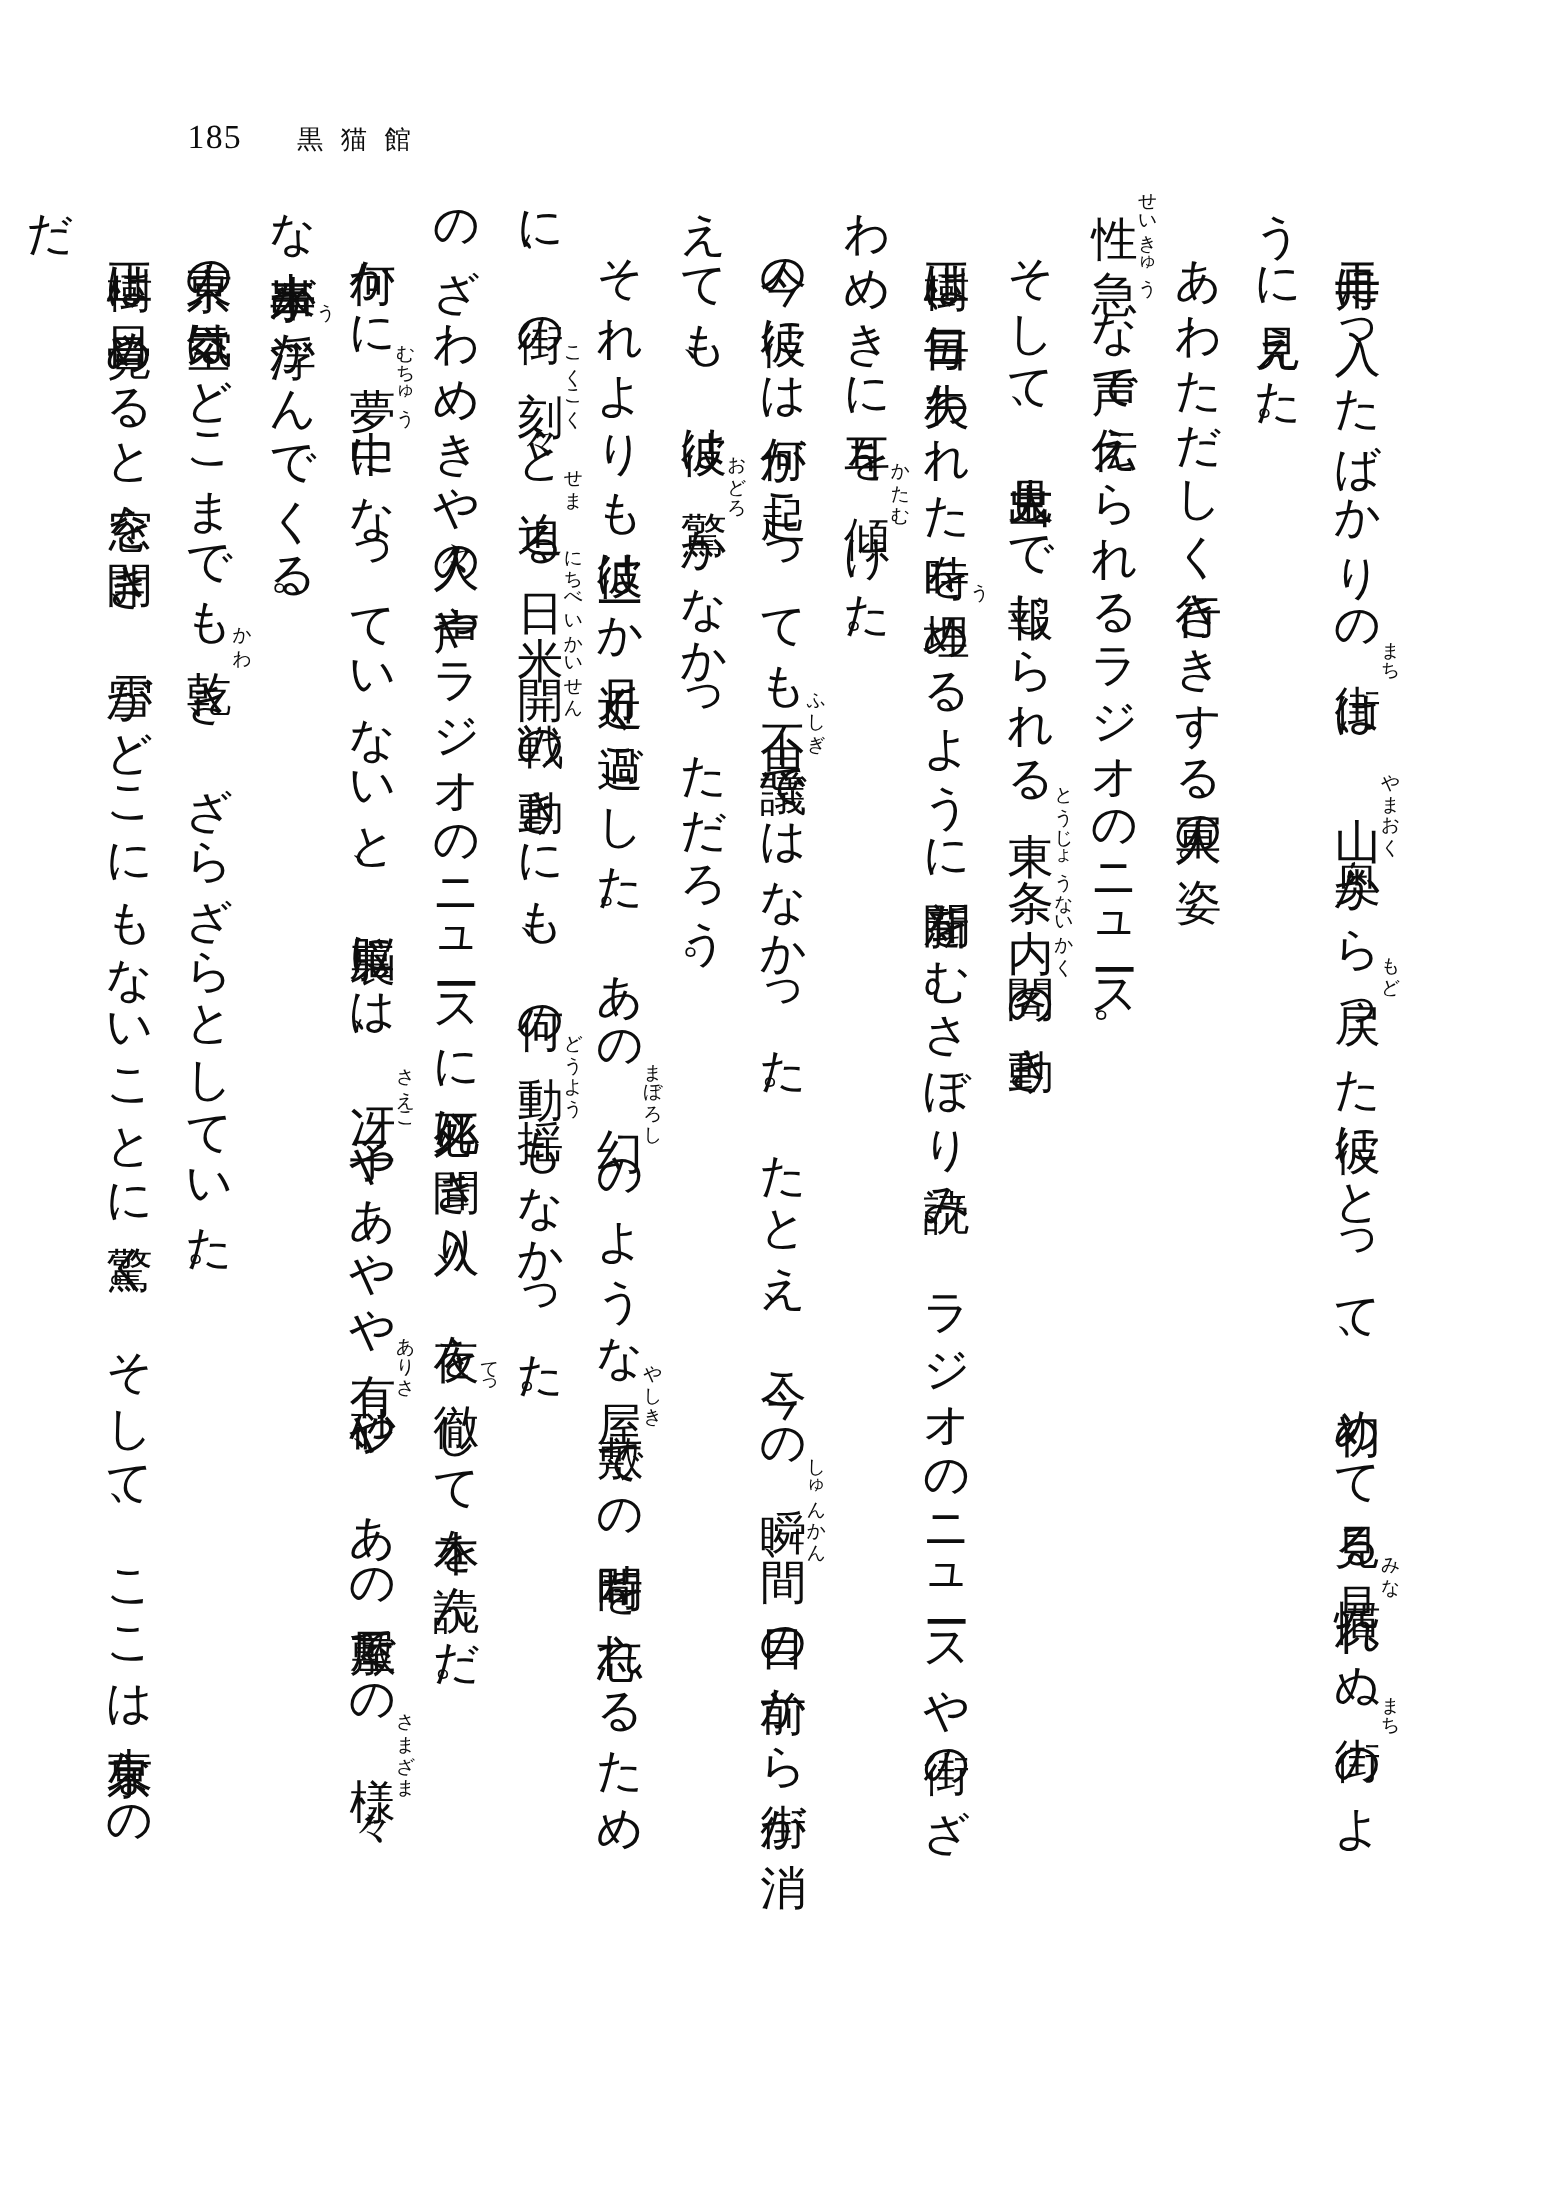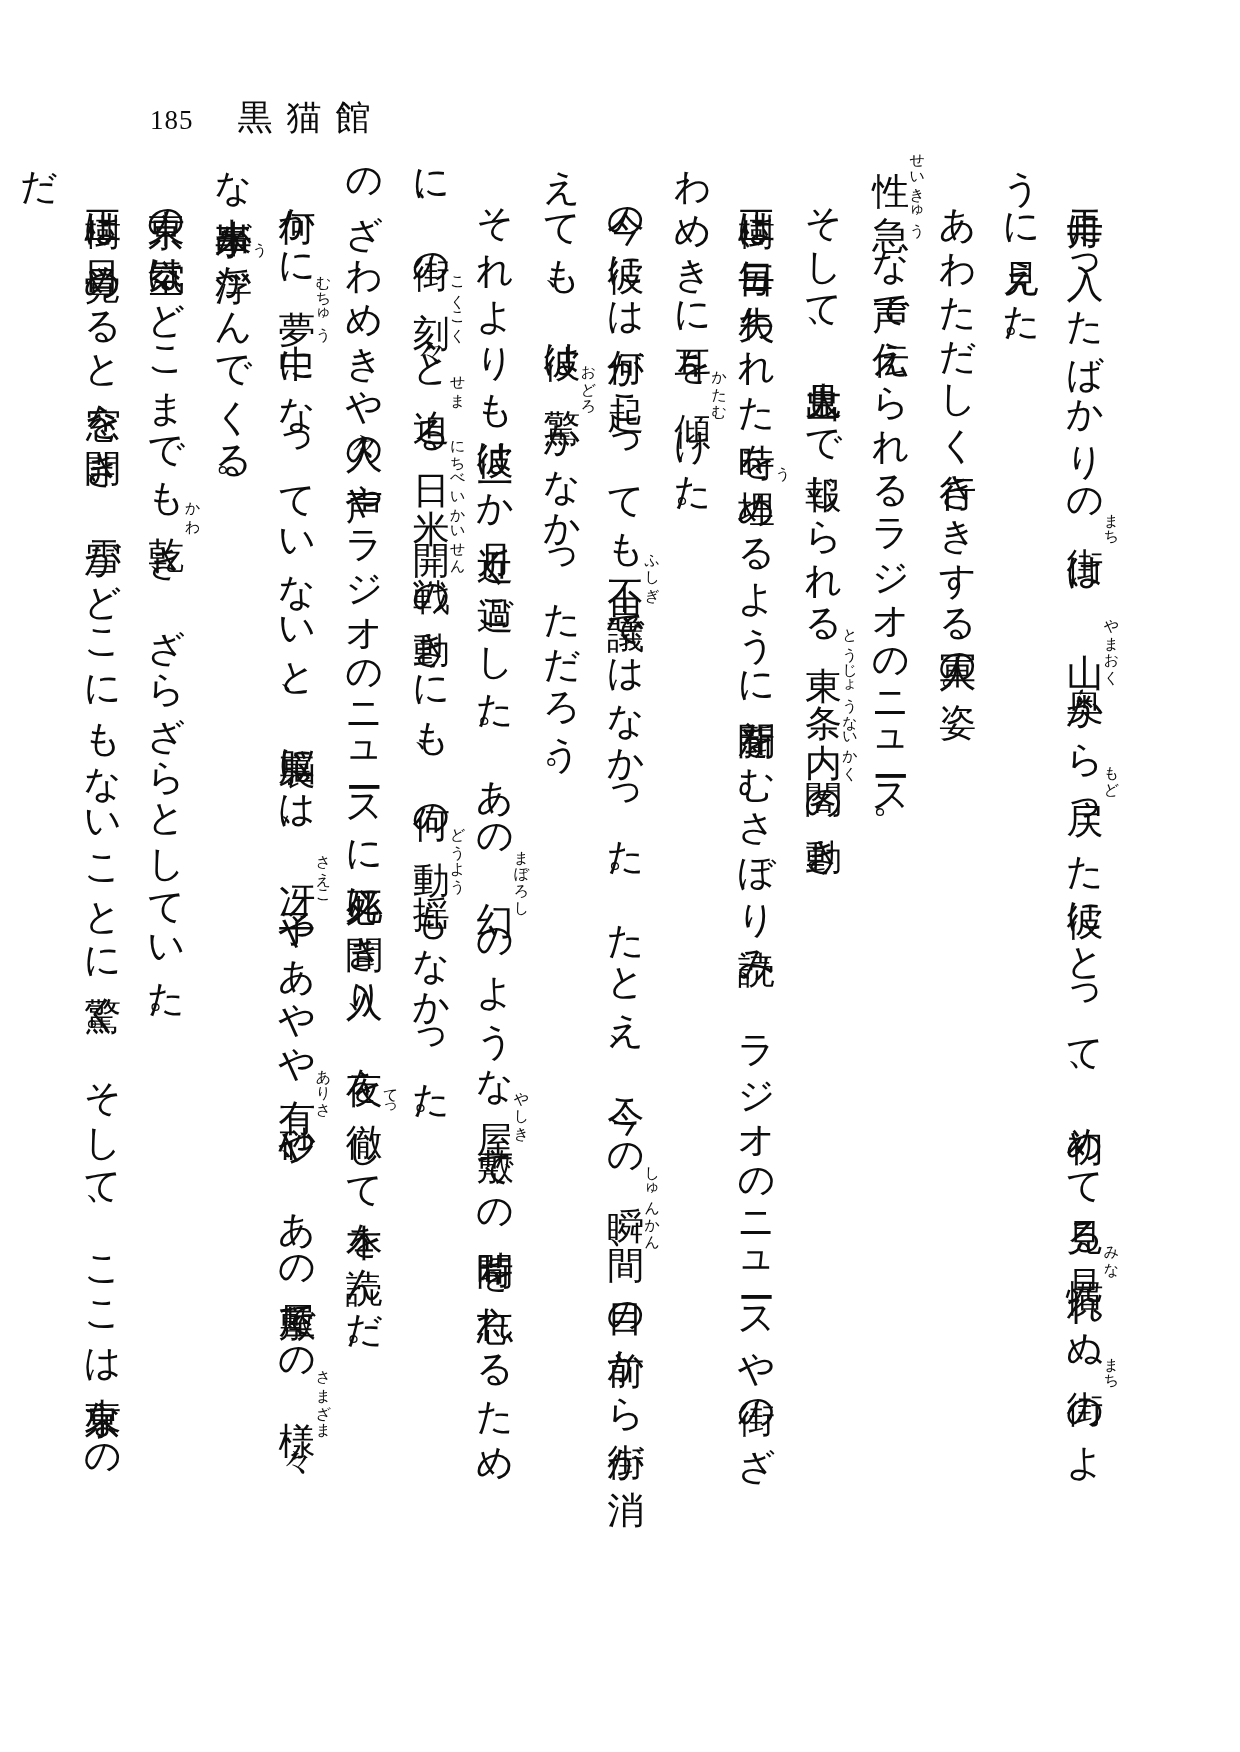--- a/index.html
+++ b/index.html
@@ -28,21 +28,21 @@
     left: 150px;
     display: flex;
     align-items: baseline;
     gap: 44px;
   }
   .header .folio {
     font-size: 27px;
     letter-spacing: 1px;
   }
   .header .booktitle {
-    font-size: 35px;
+    font-size: 21px;
     letter-spacing: 14px;
   }
 
   
   .textblock {
     position: absolute;
     top: 128px;
     left: 120px;
     width: 1000px;
     height: 1320px;

